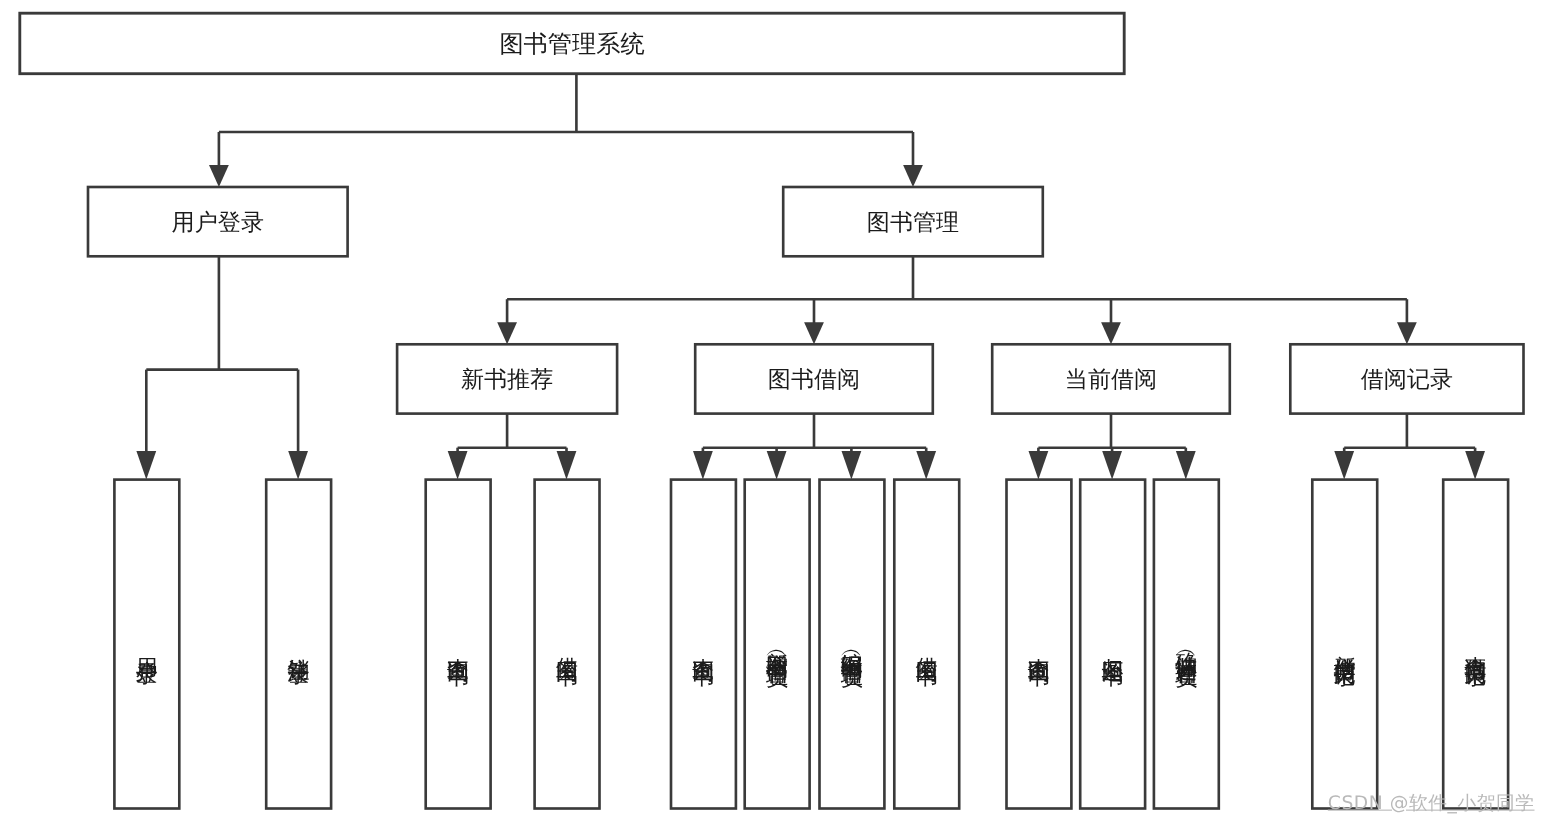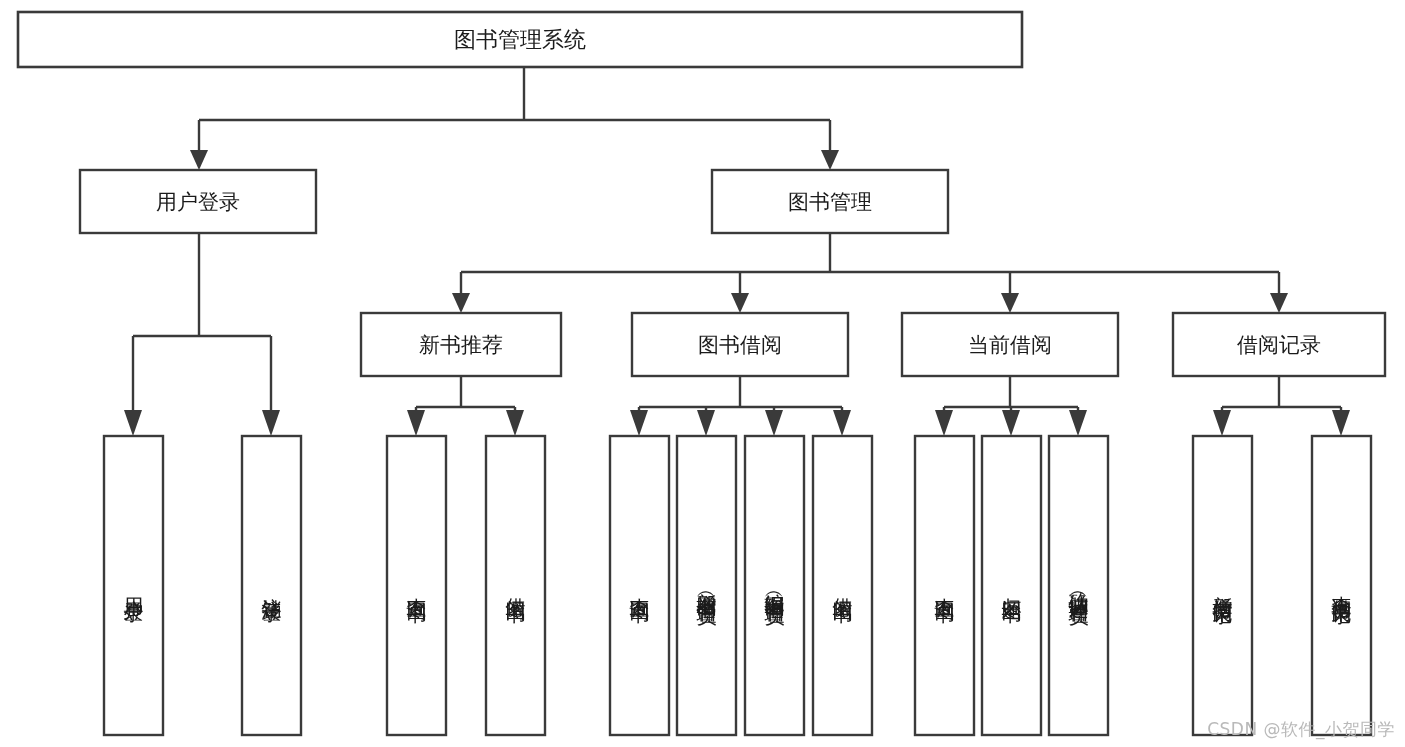--- a/index.html
+++ b/index.html
@@ -72,20 +72,21 @@
   }
   .watermark {
     position: absolute;
     right: 10px;
     bottom: 6px;
     font-family: "DejaVu Sans", "Liberation Sans", sans-serif;
     font-size: 17px;
     color: #b9b9b9;
     letter-spacing: 0.5px;
     user-select: none;
+    text-decoration: underline;
   }
 </style>
 </head>
 <body>
 
 <div id="diagram-root">
 
   <svg id="tree-svg" viewBox="0 0 1405 747">
     <defs></defs>
 

